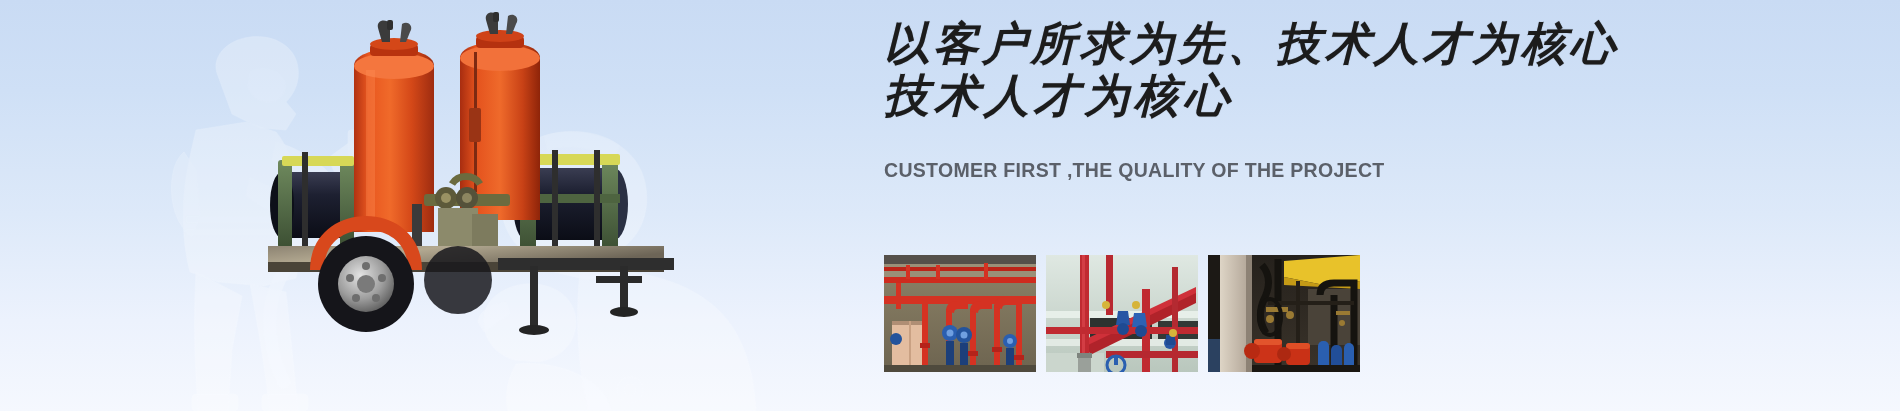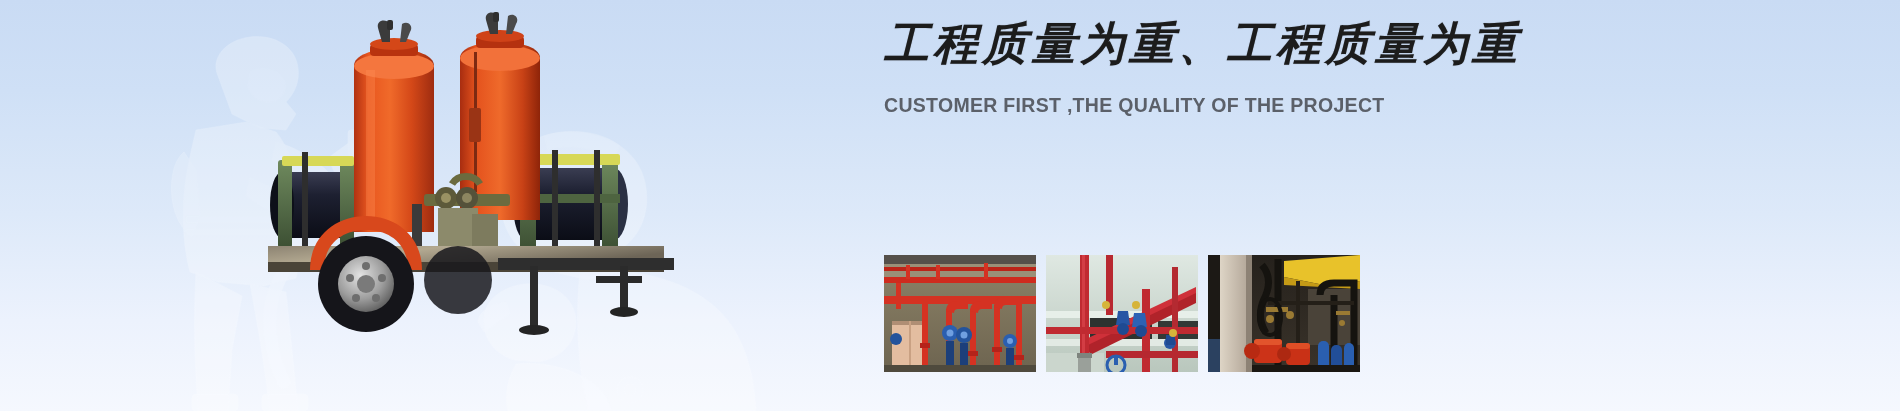--- a/index.html
+++ b/index.html
@@ -33,21 +33,21 @@
     line-height:52px;
     font-weight:700;
     font-style:italic;
     letter-spacing:4px;
     white-space:nowrap;
     text-shadow:0 0 1px rgba(0,0,0,.35);
   }
   .headline.l2 { letter-spacing:5px; }
 
   .sub {
-    margin-top:22px;
+    margin-top:35px;
     color:#5b6069;
     font-size:19.5px;
     font-weight:700;
     line-height:27px;
     letter-spacing:.3px;
     white-space:nowrap;
   }
 
   
   #thumbs { position:absolute; left:884px; top:255px; display:flex; gap:10px; }
@@ -249,21 +249,22 @@
         <circle cx="114" cy="290" r="4"></circle>
         <circle cx="94" cy="290" r="4"></circle>
         <circle cx="88" cy="270" r="4"></circle>
       </g>
 
       <circle cx="196" cy="272" r="34" fill="#17171c" opacity="0.85"></circle>
     </svg>
   </div>
 
   <div id="content">
-    <div class="headline l1">工程质量为重、工程质量为重</div>
+    <div class="headline l1">以客户所求为先、技术人才为核心</div>
+    <div class="headline l2">技术人才为核心</div>
     <div class="sub">
       <div>CUSTOMER FIRST ,THE QUALITY OF THE PROJECT</div>
     </div>
   </div>
 
   <div id="thumbs">
 
     <div class="thumb">
       <svg viewBox="0 0 152 117" xmlns="http://www.w3.org/2000/svg">
         <defs>

